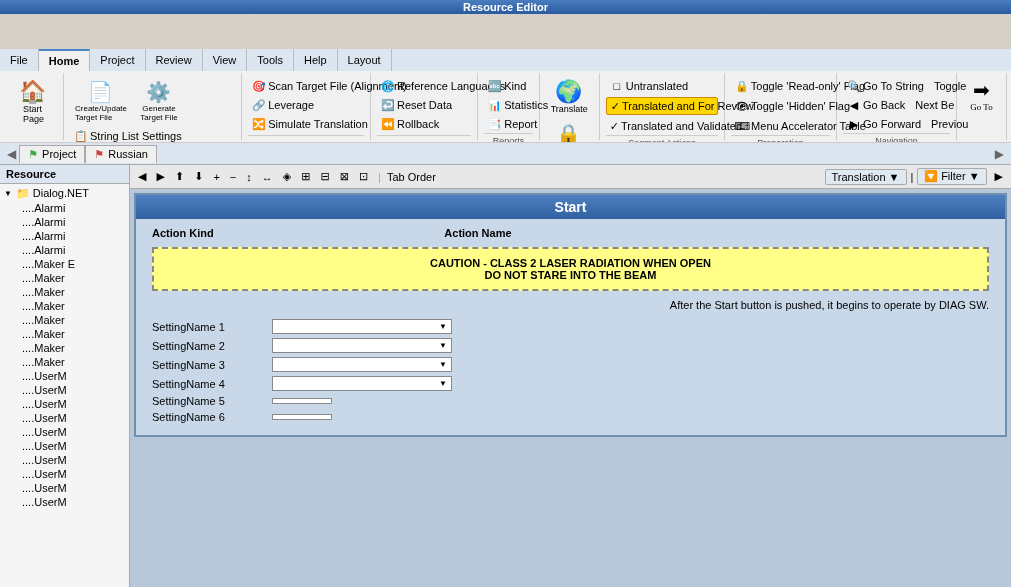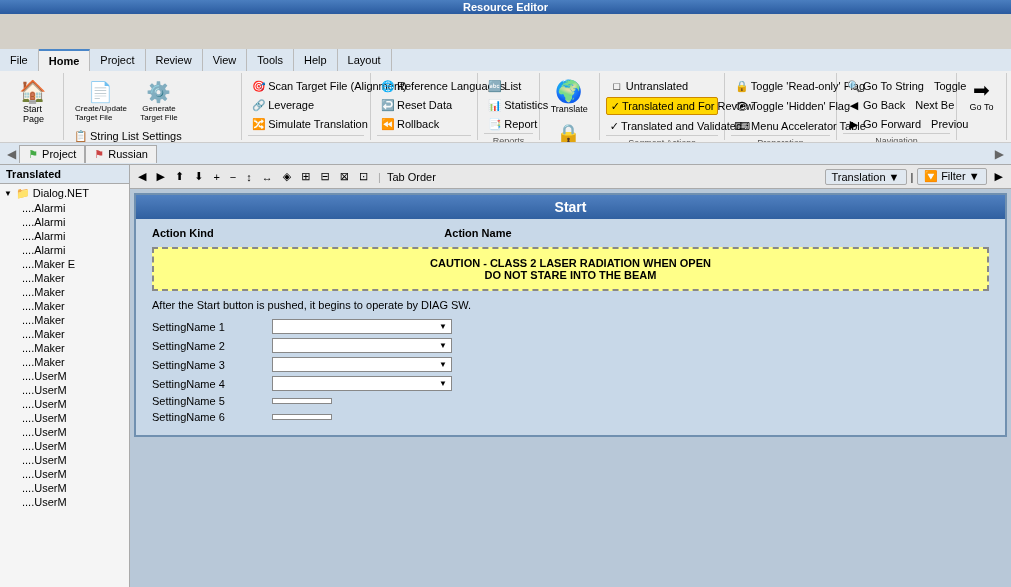--- a/index.html
+++ b/index.html
@@ -44,21 +44,21 @@
 
     
     .form-area { flex: 1; overflow: auto; background: #b8c8d8; padding: 4px; }
     .form-window { background: #c8d8e8; border: 2px solid #7090b0; }
     .form-title { background: linear-gradient(to bottom, #5080c0, #3060a0); color: white; text-align: center; padding: 4px; font-size: 14px; font-weight: bold; }
     .form-body { padding: 8px 16px; }
     .form-columns { display: flex; gap: 20px; margin-bottom: 8px; font-weight: bold; }
     .col-action-kind { flex: 1; }
     .col-action-name { flex: 2; }
     .warning-box { background: #ffff88; border: 2px dashed #888; padding: 8px; text-align: center; margin-bottom: 8px; font-weight: bold; font-size: 11px; }
-    .info-text { text-align: left; margin-bottom: 8px; font-size: 11px; }
+    .info-text { text-align: right; margin-bottom: 8px; font-size: 11px; }
     .setting-row { display: flex; align-items: center; margin-bottom: 4px; }
     .setting-label { width: 120px; font-size: 11px; }
     .setting-combo { width: 180px; background: white; border: 1px solid #888; padding: 2px 4px; display: flex; justify-content: space-between; align-items: center; cursor: pointer; }
     .setting-input-small { width: 60px; background: white; border: 1px solid #888; padding: 2px 4px; }
     .position-bar { background: #d8e0e8; border-top: 1px solid #aaa; padding: 2px 6px; font-size: 10px; }
 
     
     .resources-tree::-webkit-scrollbar { width: 8px; }
     .resources-tree::-webkit-scrollbar-track { background: #f0f0f0; }
     .resources-tree::-webkit-scrollbar-thumb { background: #aaa; border-radius: 4px; }
@@ -166,21 +166,21 @@
         <span>Rollback</span>
       </div>
     </div>
     <div class="ribbon-group-label"></div>
   </div>
 
   <div class="ribbon-group">
     <div class="ribbon-buttons" style="flex-direction:column; gap:1px; align-items:flex-start;">
       <div class="ribbon-btn-small">
         <div class="icon-sm">🔤</div>
-        <span>List</span>
+        <span>Kind</span>
       </div>
       <div class="ribbon-btn-small">
         <div class="icon-sm">📊</div>
         <span>Statistics</span>
       </div>
       <div class="ribbon-btn-small">
         <div class="icon-sm">📑</div>
         <span>Report</span>
       </div>
     </div>
@@ -266,21 +266,21 @@
           <span>Previou</span>
         </div>
       </div>
     </div>
     <div class="ribbon-group-label">Navigation</div>
   </div>
 
   <div class="ribbon-group" style="min-width:50px; align-items:center;">
     <div class="ribbon-btn">
       <div class="icon" style="font-size:20px;">➡</div>
-      <span style="font-size:9px;">Go To</span>
+      <span style="font-size:9px;font-family:Liberation Serif, serif;">Go To</span>
     </div>
     <div class="ribbon-group-label"></div>
   </div>
 </div>
 
 <div class="nav-bar">
   <div class="nav-arrow">◀</div>
   <div class="nav-tab">
     <span style="color:#4a4;">⚑</span>
     <span>Project</span>
@@ -289,21 +289,21 @@
     <span style="color:#c44;">⚑</span>
     <span>Russian</span>
   </div>
   <div class="nav-arrow" style="margin-left:auto;">▶</div>
 </div>
 
 <div class="main-layout">
 
   <div class="resources-panel">
     <div class="resources-header">
-      <span>Translated</span>
+      <span>Resource</span>
     </div>
     <div class="resources-tree" id="resources-tree">
         <div class="tree-item">
           <span class="expand">▼</span>
           <span>📁 Dialog.NET</span>
         </div>
         <div class="tree-item" style="padding-left: 8px;">
           <span class="expand"> </span>
           <span>....Alarmi</span>
         </div>

